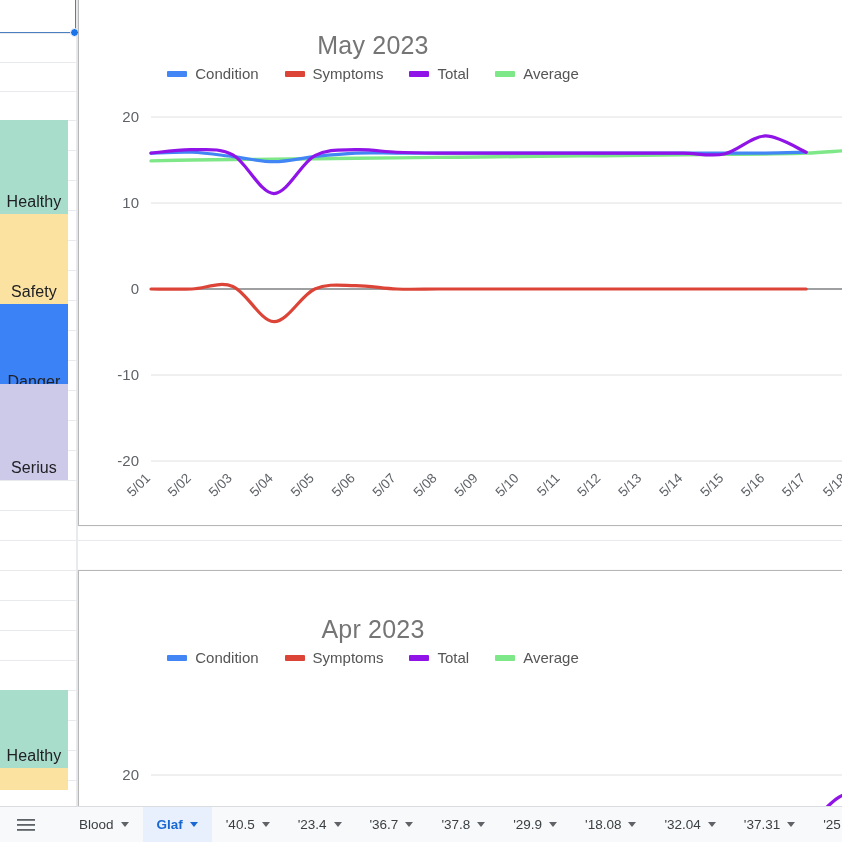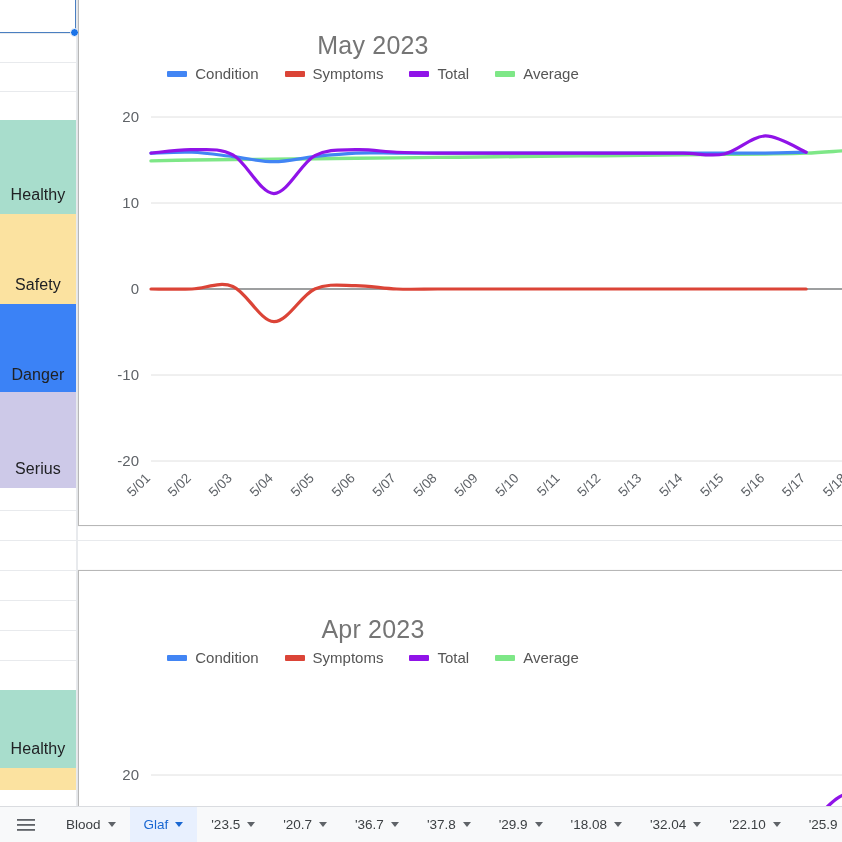--- a/index.html
+++ b/index.html
@@ -39,25 +39,25 @@
     top: 0;
     width: 1px;
     height: 806px;
     background: #e8eaed;
   }
 
   
   .cat-cell {
     position: absolute;
     left: 0;
-    width: 76px;
+    width: 68px;
     display: flex;
     align-items: flex-end;
     justify-content: center;
-    padding-bottom: 10px;
+    padding-bottom: 3px;
     font-size: 16px;
     color: #202124;
     letter-spacing: 0.1px;
   }
 
   
   .sel-box {
     position: absolute;
     border: 1.5px solid #4a7fc1;
     pointer-events: none;
@@ -124,20 +124,21 @@
   
   .tabbar {
     position: absolute;
     left: 0; bottom: 0;
     width: 842px;
     height: 36px;
     background: #f8f9fa;
     border-top: 1px solid #dadce0;
     display: flex;
     align-items: stretch;
+    gap: 13px;
   }
   .tab-hamburger {
     width: 52px;
     display: flex;
     align-items: center;
     justify-content: center;
     flex: 0 0 auto;
   }
   .tab-hamburger svg { display: block; }
   .sheet-tab {
@@ -146,21 +147,21 @@
     gap: 7px;
     padding: 0 14px;
     font-size: 13.5px;
     color: #3c4043;
     white-space: nowrap;
     flex: 0 0 auto;
   }
   .sheet-tab.active {
     background: #e8f0fe;
     color: #1967d2;
-    font-weight: normal;
+    font-weight: bold;
   }
   .caret {
     width: 0; height: 0;
     border-left: 4.5px solid transparent;
     border-right: 4.5px solid transparent;
     border-top: 5px solid #5f6368;
   }
   .sheet-tab.active .caret { border-top-color: #1967d2; }
 </style>
 </head>
@@ -198,21 +199,21 @@
         <div class="row-line" style="top: 780px;"></div>
       </div>
     <div id="col-lines">
         <div class="col-line" style="left: 76px;"></div>
         <div class="col-line" style="left: 77px;"></div>
       </div>
     <div id="cat-cells">
         <div class="cat-cell" style="top: 120px; height: 94px; background: rgb(168, 221, 204);">Healthy</div>
         <div class="cat-cell" style="top: 214px; height: 90px; background: rgb(251, 226, 160);">Safety</div>
         <div class="cat-cell" style="top: 304px; height: 90px; background: #3b82f6;">Danger</div>
-        <div class="cat-cell" style="top: 392px; height: 96px; background: rgb(205, 201, 232);">Serius</div>
+        <div class="cat-cell" style="top: 384px; height: 96px; background: rgb(205, 201, 232);">Serius</div>
         <div class="cat-cell" style="top: 690px; height: 78px; background: rgb(168, 221, 204);">Healthy</div>
         <div class="cat-cell" style="top: 768px; height: 22px; background: rgb(251, 226, 160);"></div>
       </div>
 
     <div class="sel-box" style="left:-4px; top:-4px; width:80px; height:37px;"></div>
     <div class="sel-handle" style="left:70px; top:28px;"></div>
   </div>
 
   <div class="chart" style="left:78px; top:-14px; width:790px; height:540px;">
     <div class="chart-title" style="top:44px; left:-100px;">May 2023</div>
@@ -318,25 +319,25 @@
     <div id="sheet-tabs" style="display:flex; align-items:stretch;">
         <div class="sheet-tab">
           <span>Blood</span>
           <span class="caret"></span>
         </div>
         <div class="sheet-tab active">
           <span>Glaf</span>
           <span class="caret"></span>
         </div>
         <div class="sheet-tab">
-          <span>'23.5</span>
-          <span class="caret"></span>
-        </div>
-        <div class="sheet-tab">
-          <span>'20.7</span>
+          <span>'40.5</span>
+          <span class="caret"></span>
+        </div>
+        <div class="sheet-tab">
+          <span>'23.4</span>
           <span class="caret"></span>
         </div>
         <div class="sheet-tab">
           <span>'36.7</span>
           <span class="caret"></span>
         </div>
         <div class="sheet-tab">
           <span>'37.8</span>
           <span class="caret"></span>
         </div>
@@ -346,21 +347,21 @@
         </div>
         <div class="sheet-tab">
           <span>'18.08</span>
           <span class="caret"></span>
         </div>
         <div class="sheet-tab">
           <span>'32.04</span>
           <span class="caret"></span>
         </div>
         <div class="sheet-tab">
-          <span>'22.10</span>
+          <span>'37.31</span>
           <span class="caret"></span>
         </div>
         <div class="sheet-tab">
           <span>'25.9</span>
         </div>
       </div>
   </div>
 
 </div>
 

